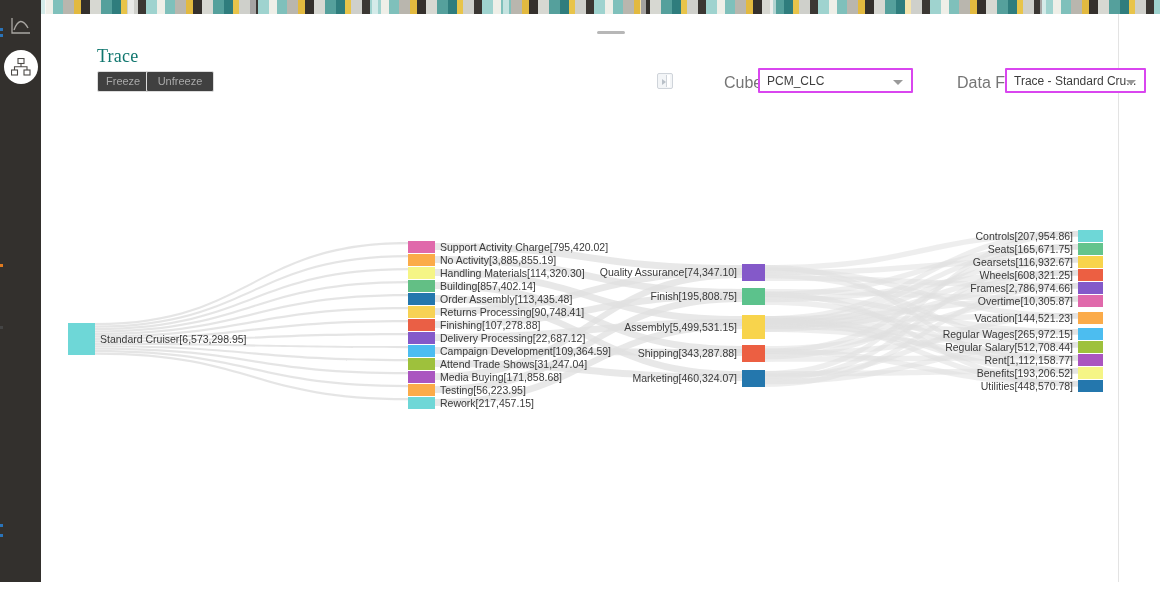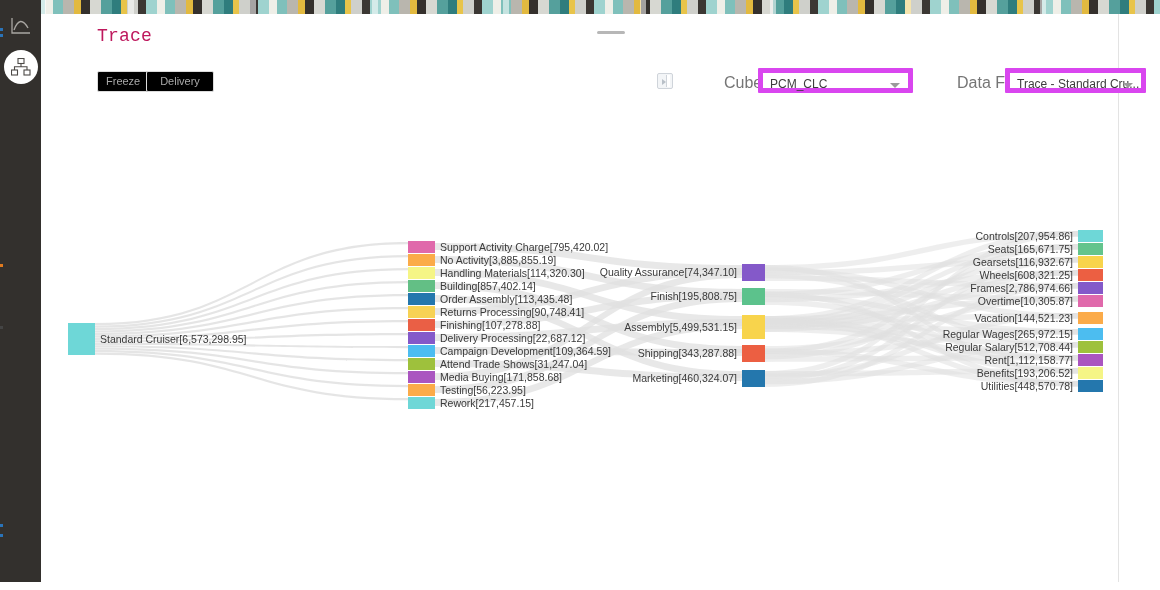--- a/index.html
+++ b/index.html
@@ -61,28 +61,28 @@
     width: 1078px; height: 568px;
     background: #ffffff;
     border-right: 1px solid #e3e3e3;
   }
   .drag-handle {
     position: absolute; left: 556px; top: 17px;
     width: 28px; height: 3px; border-radius: 2px; background: #b7b7b7;
   }
 
   .page-title {
-    position: absolute; left: 56px; top: 12px;
-    font-family: Liberation Mono, monospace;
-    font-size: 18px; color: #be185d; letter-spacing: .2px;
+    position: absolute; left: 56px; top: 32px;
+    font-family: Liberation Serif, serif;
+    font-size: 18px; color: #0f766e; letter-spacing: .2px;
   }
 
   .btn {
     position: absolute; top: 57px; height: 21px;
-    border: 1px solid #dcdcdc; background: #000000;
+    border: 1px solid #dcdcdc; background: #404040;
     border-radius: 2px; color: #a9a9a9;
     font-size: 11px; line-height: 19px; text-align: center;
     cursor: default; padding: 0 8px;
   }
   .btn.freeze   { left: 56px;  width: 51px; }
   .btn.unfreeze { left: 105px; width: 68px; }
 
   .panel-toggle {
     position: absolute; left: 616px; top: 59px;
     width: 16px; height: 16px;
@@ -103,21 +103,21 @@
 
   .field-label {
     position: absolute; top: 60px;
     font-size: 16px; color: #757575;
   }
   .field-label.cube { left: 683px; }
   .field-label.dataform { left: 916px; }
 
   .select {
     position: absolute; top: 54px; height: 25px;
-    border: 5px solid #d946ef; background: #ffffff; border-radius: 1px;
+    border: 2px solid #d946ef; background: #ffffff; border-radius: 1px;
   }
   .select.cube     { left: 717px; width: 155px; }
   .select.dataform { left: 964px; width: 141px; text-align: right; }
   .select .sel-val {
     position: absolute; left: 7px; top: 4px;
     font-size: 12px; color: #3d3d3d;
     white-space: nowrap; overflow: hidden;
   }
   .select .caret {
     position: absolute; right: 8px; top: 10px;
@@ -173,21 +173,21 @@
     </div>
   </div>
 
   <div class="card">
 
     <div class="drag-handle"></div>
 
     <div class="page-title">Trace</div>
 
     <div class="btn freeze">Freeze</div>
-    <div class="btn unfreeze">Delivery</div>
+    <div class="btn unfreeze">Unfreeze</div>
 
     <div class="panel-toggle">
       <div class="pt-ar"></div>
       <div class="pt-bar"></div>
     </div>
 
     <div class="field-label cube">Cube</div>
     <div class="select cube">
       <div class="sel-val">PCM_CLC</div>
       <div class="caret"></div>

